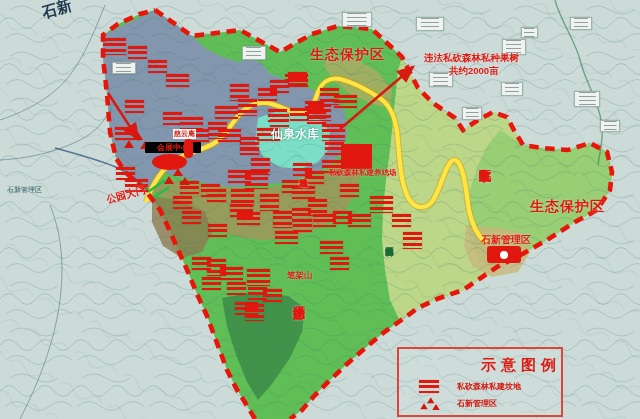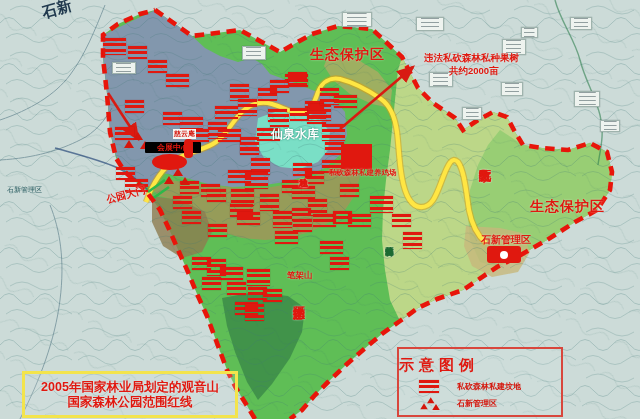--- a/index.html
+++ b/index.html
@@ -24,21 +24,21 @@
        background-image:repeating-linear-gradient(to bottom,
          rgba(70,90,95,.55) 0 1px, rgba(0,0,0,0) 1px 4px);
        background-size:70% 100%;background-repeat:no-repeat;background-position:50% 55%;}
   .yellow-box{position:absolute;left:22px;top:371px;width:210px;height:41px;
        border:3px solid #f3e44c;background:rgba(215,228,226,.18);
        display:flex;flex-direction:column;align-items:center;justify-content:center;}
   .yellow-box div{color:#e0180f;font-weight:bold;font-size:12.5px;line-height:15px;
        text-shadow:0 0 2px rgba(255,255,255,.6);}
   .legend-box{position:absolute;left:397px;top:347px;width:162px;height:66px;
        border:2px solid #d8463c;background:rgba(225,238,235,.12);}
-  .legend-title{position:absolute;left:0;right:0;top:7px;text-align:left;
+  .legend-title{position:absolute;left:0;right:0;top:7px;text-align:right;
        color:#e0180f;font-weight:bold;font-size:15px;letter-spacing:5px;}
   .legend-row{position:absolute;left:20px;color:#d5160c;font-size:8px;font-weight:bold;}
   .legend-row .txt{position:absolute;left:38px;top:1px;white-space:nowrap;}
   .statue-icon{position:absolute;left:487px;top:246px;width:34px;height:17px;
        background:#e0180f;border-radius:3px;}
   .statue-icon i{position:absolute;left:13px;top:5px;width:8px;height:8px;
        border-radius:50%;background:#fff;}
   .conv-label{position:absolute;left:145px;top:142px;background:#000000;
        color:#e0180f;font-size:8px;font-weight:bold;padding:0 12px;border-radius:1px;}
   .conv-ellipse{position:absolute;left:152px;top:154px;width:35px;height:16px;
@@ -287,24 +287,20 @@
 
   <div class="lbl" style="left:271px;top:126px;font-size:12px;color:#ffffff;text-shadow:0 0 2px rgba(0,90,70,.8);">仙泉水库</div>
 
   <div class="lbl" style="left:287px;top:270px;font-size:8.5px;">笔架山</div>
 
   <div class="farm-square"></div>
   <div class="lbl" style="left:329px;top:168px;font-size:7.5px;">私砍森林私建养鸡场</div>
 
   <div class="lbl" style="left:106px;top:188px;font-size:10px;transform:rotate(-15deg);">公园大门</div>
 
-  <div class="yellow-box">
-    <div>2005年国家林业局划定的观音山</div>
-    <div>国家森林公园范围红线</div>
-  </div>
 
   <div class="legend-box">
     <div class="legend-title">示意图例</div>
     <div class="legend-row" style="top:31px;">
       <div class="bar-marker" style="left:0;top:0;width:20px;height:13px;position:absolute;"></div>
       <span class="txt">私砍森林私建坟地</span>
     </div>
     <div class="legend-row" style="top:48px;">
       <div class="grave-cluster" style="left:-2px;top:-3px;transform:scale(.75);">
         <div class="tri"></div>

